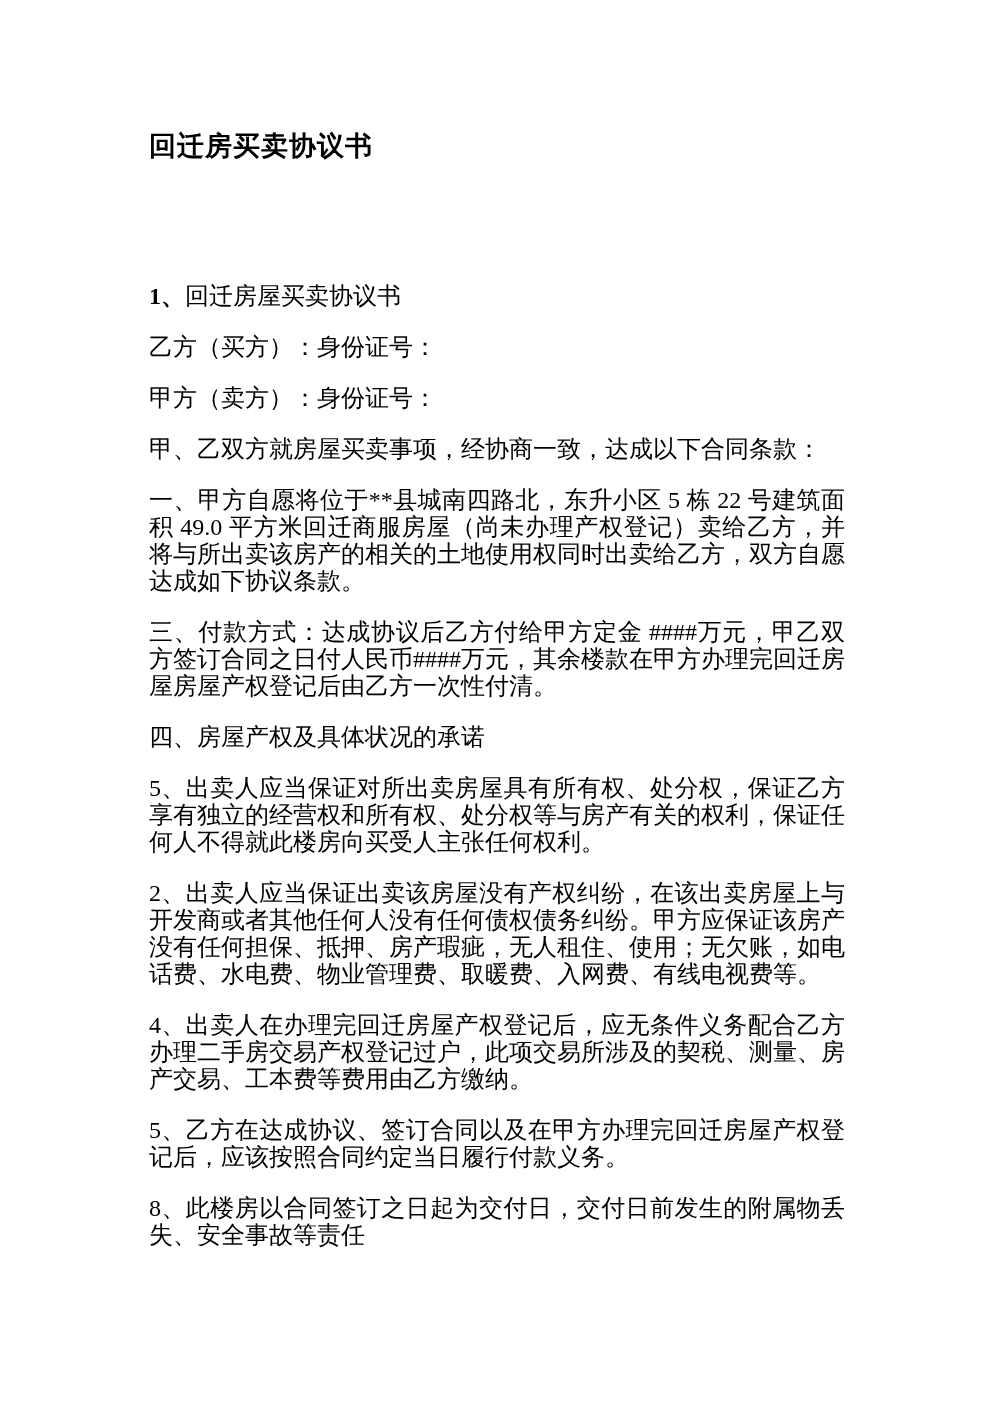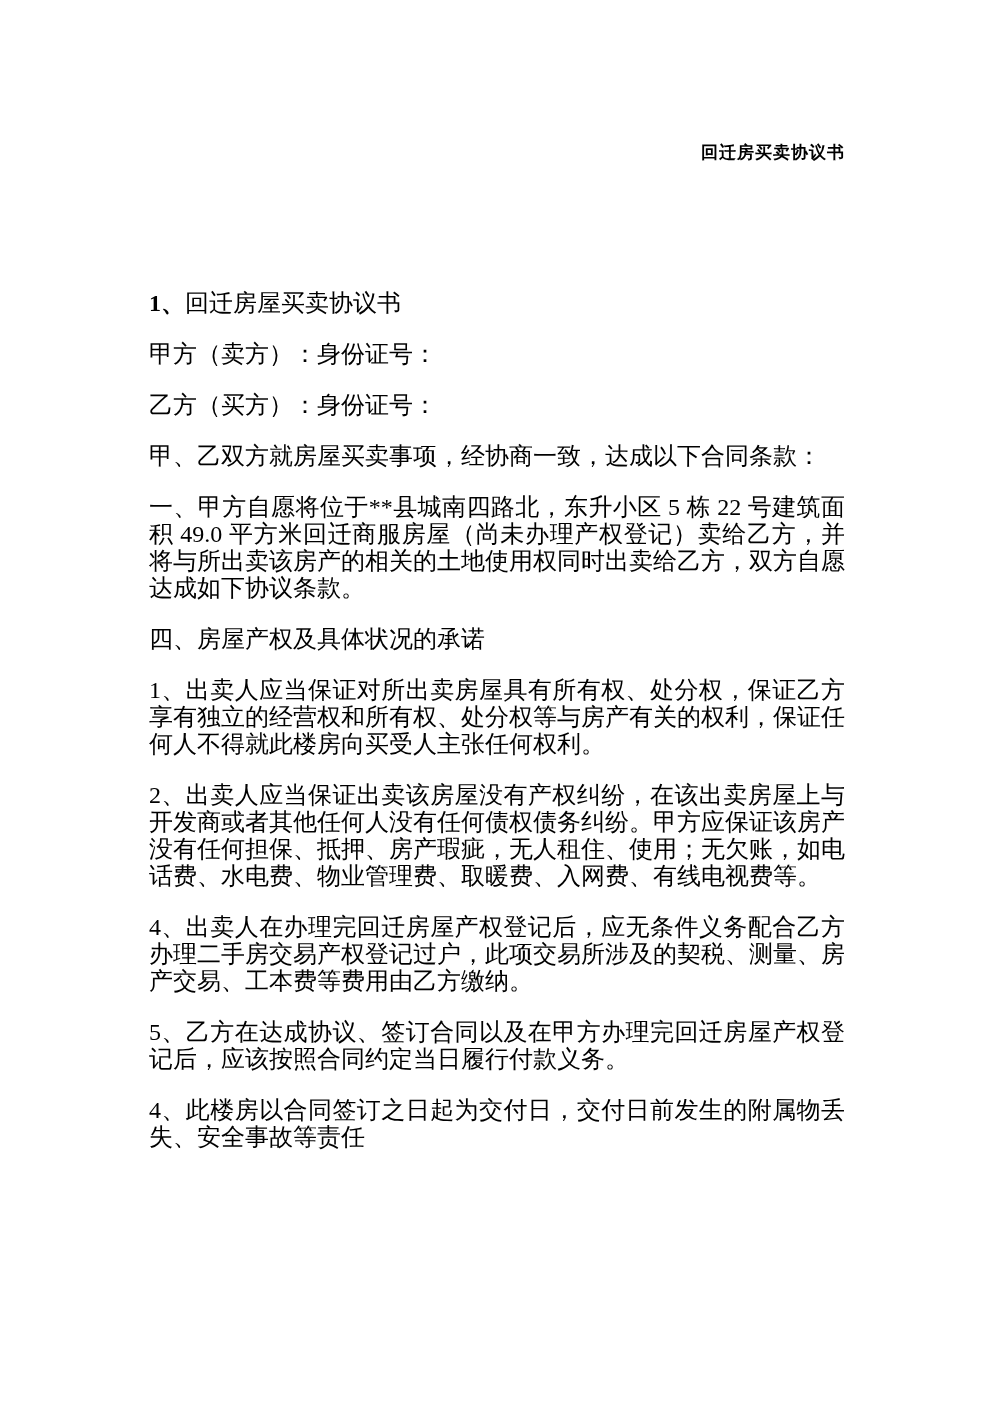--- a/index.html
+++ b/index.html
@@ -16,26 +16,26 @@
   }
   .page {
     box-sizing: border-box;
     width: 993px;
     height: 1404px;
     padding: 130px 148px 0 149px;
     background: #ffffff;
     overflow: hidden;
   }
   .doc-title {
-    font-size: 17px;
+    font-size: 27px;
     font-weight: bold;
     line-height: 30px;
-    text-align: right;
+    text-align: left;
     letter-spacing: 1px;
-    margin: 8px 0 122px 0;
+    margin: 1px 0 122px 0;
   }
   .para {
     font-size: 24px;
     line-height: 27px;
     margin: 0 0 24px 0;
     text-align: justify;
     white-space: pre-wrap;
   }
   .section-heading .num {
     font-weight: bold;
@@ -43,36 +43,37 @@
 </style>
 </head>
 <body>
 
 <div class="page">
 
   <h1 class="doc-title">回迁房买卖协议书</h1>
 
   <p class="para section-heading"><span class="num">1、</span><span>回迁房屋买卖协议书</span></p>
 
+  <p class="para">乙方（买方）：身份证号：</p>
+
   <p class="para">甲方（卖方）：身份证号：</p>
-
-  <p class="para">乙方（买方）：身份证号：</p>
 
   <p class="para">甲、乙双方就房屋买卖事项，经协商一致，达成以下合同条款：</p>
 
   <p class="para">一、甲方自愿将位于**县城南四路北，东升小区 5 栋 22 号建筑面积 49.0 平方米回迁商服房屋（尚未办理产权登记）卖给乙方，并将与所出卖该房产的相关的土地使用权同时出卖给乙方，双方自愿达成如下协议条款。</p>
 
 
+  <p class="para">三、付款方式：达成协议后乙方付给甲方定金 ####万元，甲乙双方签订合同之日付人民币####万元，其余楼款在甲方办理完回迁房屋房屋产权登记后由乙方一次性付清。</p>
 
   <p class="para">四、房屋产权及具体状况的承诺</p>
 
-  <p class="para">1、出卖人应当保证对所出卖房屋具有所有权、处分权，保证乙方享有独立的经营权和所有权、处分权等与房产有关的权利，保证任何人不得就此楼房向买受人主张任何权利。</p>
+  <p class="para">5、出卖人应当保证对所出卖房屋具有所有权、处分权，保证乙方享有独立的经营权和所有权、处分权等与房产有关的权利，保证任何人不得就此楼房向买受人主张任何权利。</p>
 
   <p class="para">2、出卖人应当保证出卖该房屋没有产权纠纷，在该出卖房屋上与开发商或者其他任何人没有任何债权债务纠纷。甲方应保证该房产没有任何担保、抵押、房产瑕疵，无人租住、使用；无欠账，如电话费、水电费、物业管理费、取暖费、入网费、有线电视费等。</p>
 
 
   <p class="para">4、出卖人在办理完回迁房屋产权登记后，应无条件义务配合乙方办理二手房交易产权登记过户，此项交易所涉及的契税、测量、房产交易、工本费等费用由乙方缴纳。</p>
 
   <p class="para">5、乙方在达成协议、签订合同以及在甲方办理完回迁房屋产权登记后，应该按照合同约定当日履行付款义务。</p>
 
-  <p class="para">4、此楼房以合同签订之日起为交付日，交付日前发生的附属物丢失、安全事故等责任</p>
+  <p class="para">8、此楼房以合同签订之日起为交付日，交付日前发生的附属物丢失、安全事故等责任</p>
 
 </div>
 
 </body></html>

